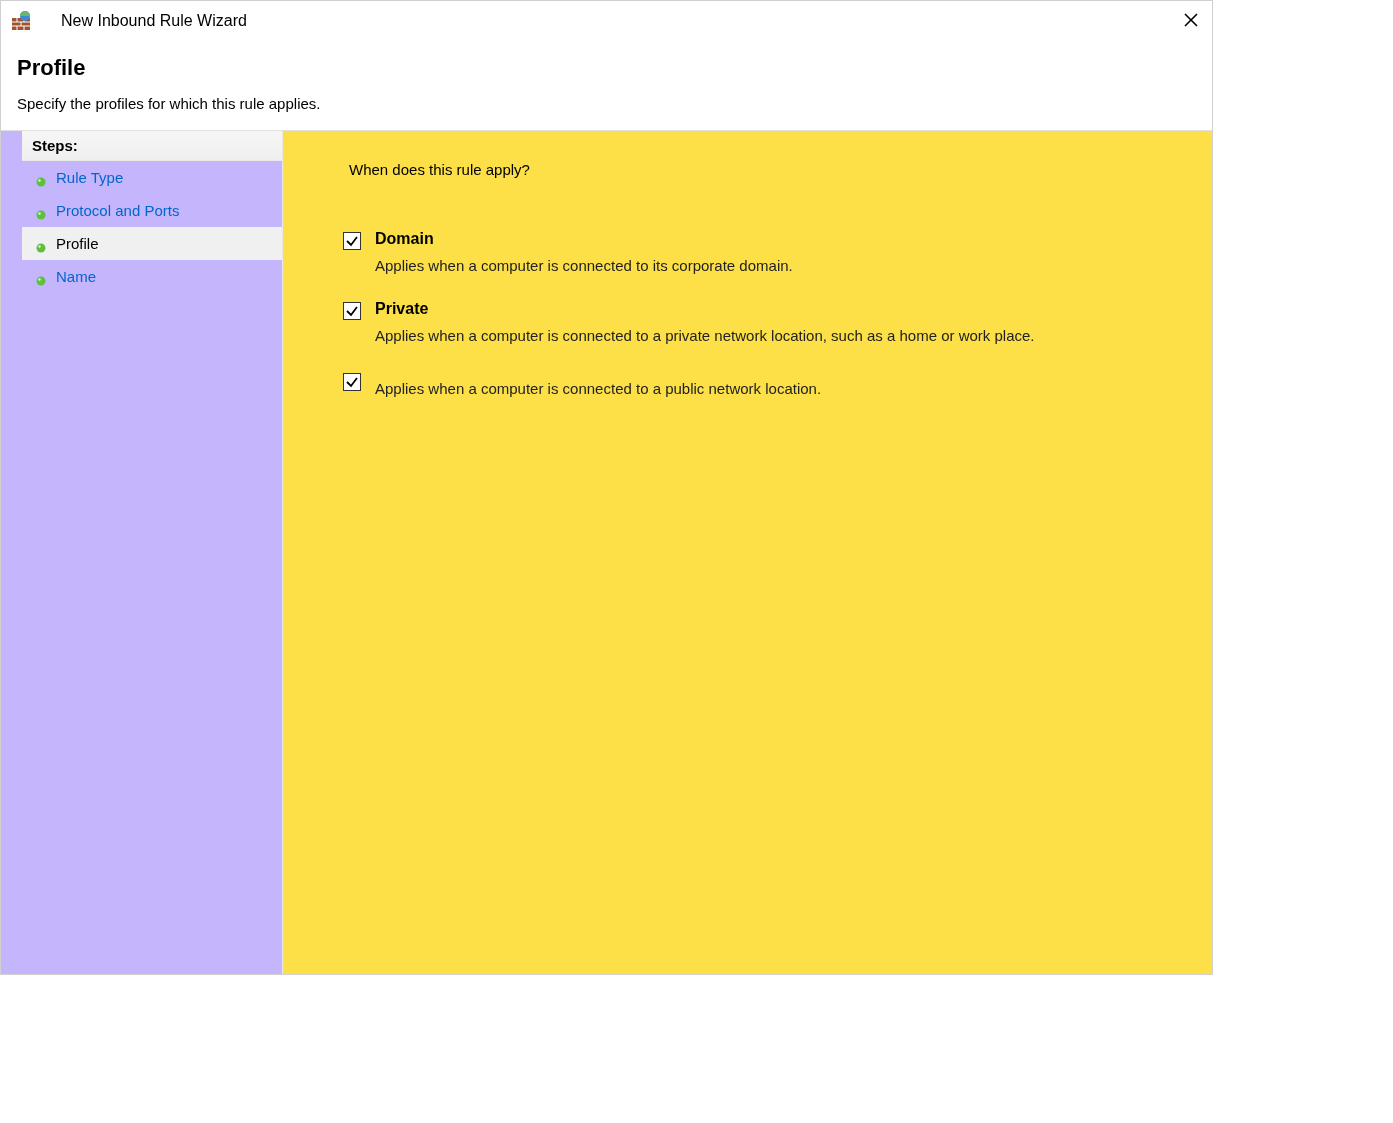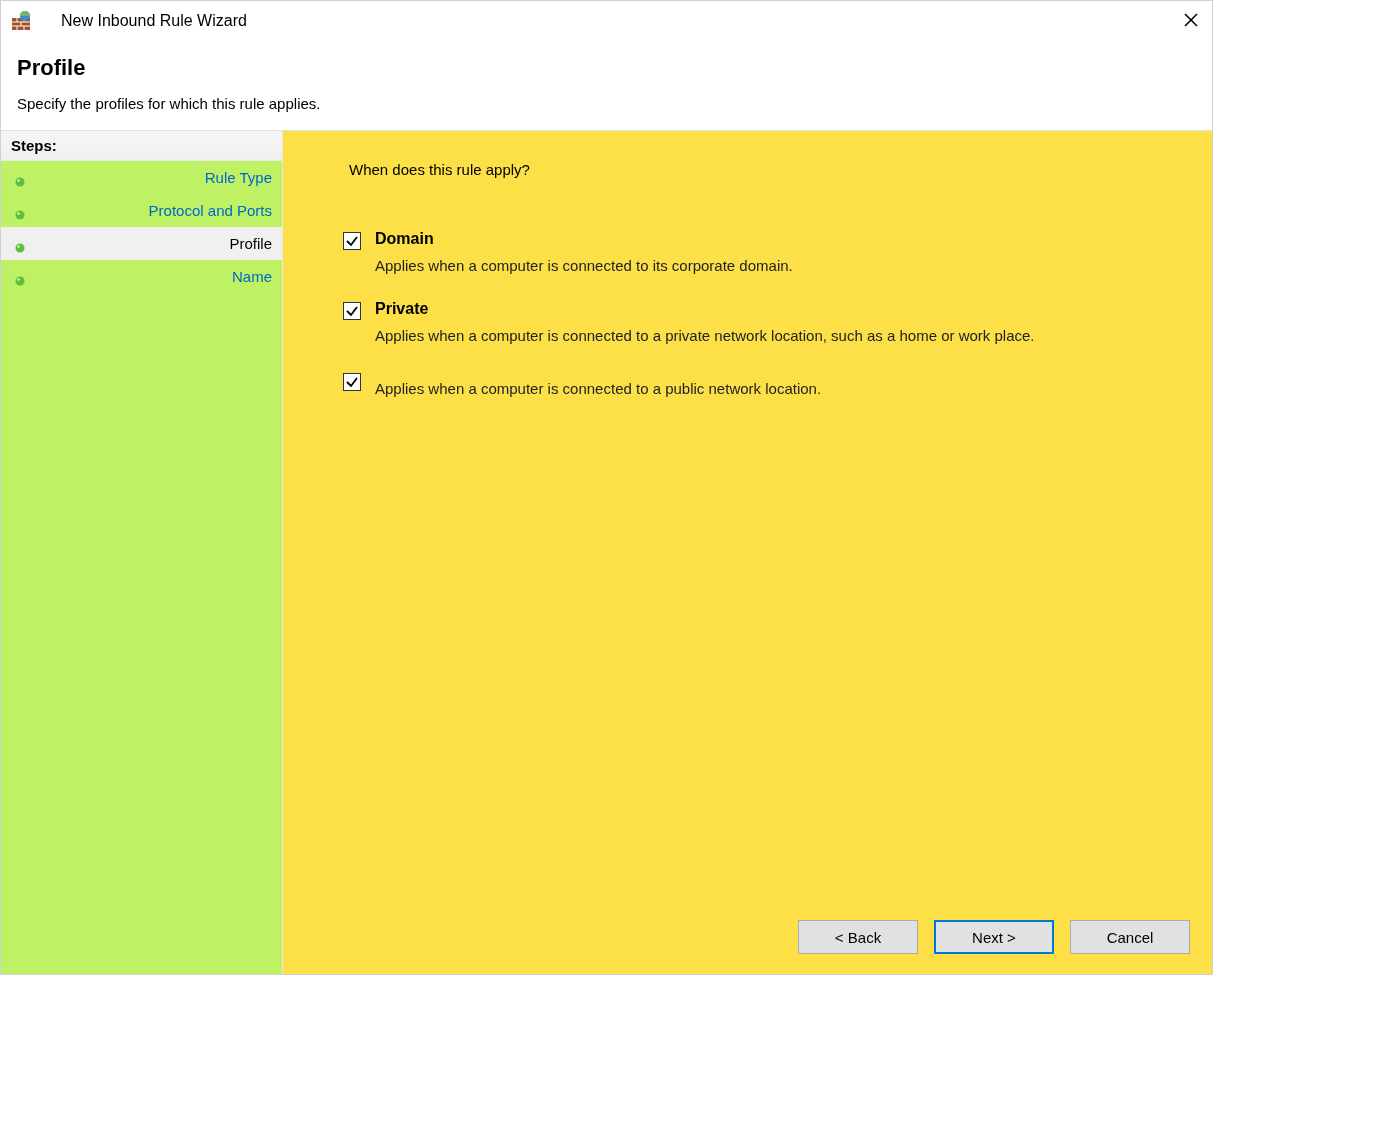--- a/index.html
+++ b/index.html
@@ -61,40 +61,40 @@
       font-size: 15px;
       color: #000;
     }
     .body-section {
       display: flex;
       flex: 1;
       overflow: hidden;
     }
     .sidebar {
       width: 282px;
-      background: #bef264;
+      background: #c4b5fd;
       border-right: 1px solid #e8e8e8;
       display: flex;
       flex-direction: column;
+      padding-left: 21px;
     }
     .steps-header {
       background: linear-gradient(to bottom, #f6f6f6, #efefef);
       font-weight: bold;
       font-size: 15px;
       padding: 6px 10px;
       border-bottom: 1px solid #e9e9e9;
     }
     .step-item {
       display: flex;
       align-items: center;
       padding: 8px 10px 8px 14px;
       font-size: 15px;
       cursor: pointer;
       gap: 10px;
-      justify-content: space-between;
     }
     .step-item.current {
       background: #f0f0f0;
     }
     .step-item .bullet {
       width: 10px;
       height: 10px;
       flex-shrink: 0;
     }
     .step-item .label-link { color: #0066cc; }
@@ -270,21 +270,16 @@
               <svg viewBox="0 0 14 14" width="14" height="14">
                 <polyline points="2,7 6,11 12,3" fill="none" stroke="#000" stroke-width="1.8"></polyline>
               </svg>
             </div>
     <div class="opt-body">
       <div class="opt-desc">Applies when a computer is connected to a public network location.</div>
     </div>
   </div>
         </div>
 
-      <div class="button-row">
-        <div class="btn">&lt; Back</div>
-        <div class="btn primary">Next &gt;</div>
-        <div class="btn">Cancel</div>
-      </div>
     </div>
   </div>
 
 </div>
 
 </body></html>

